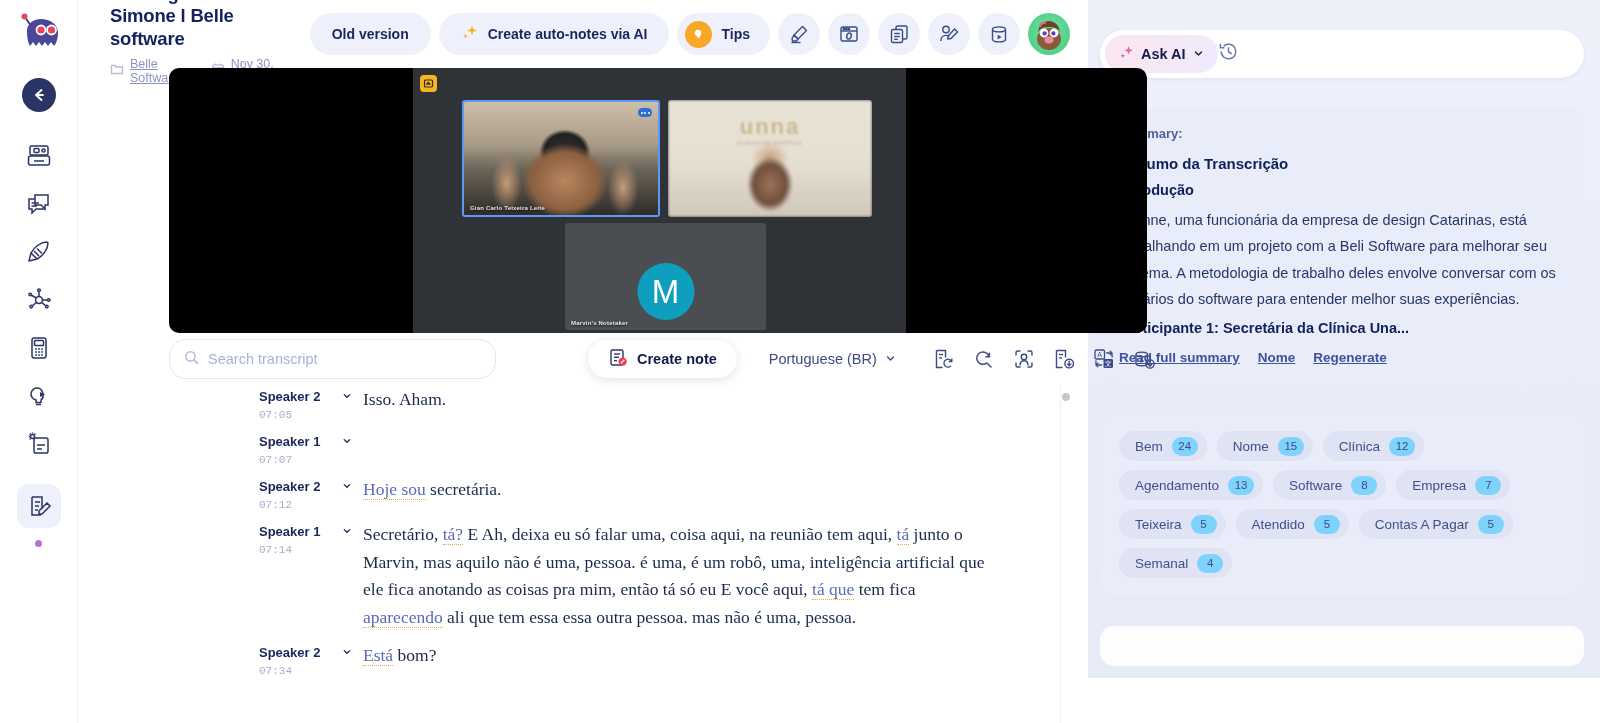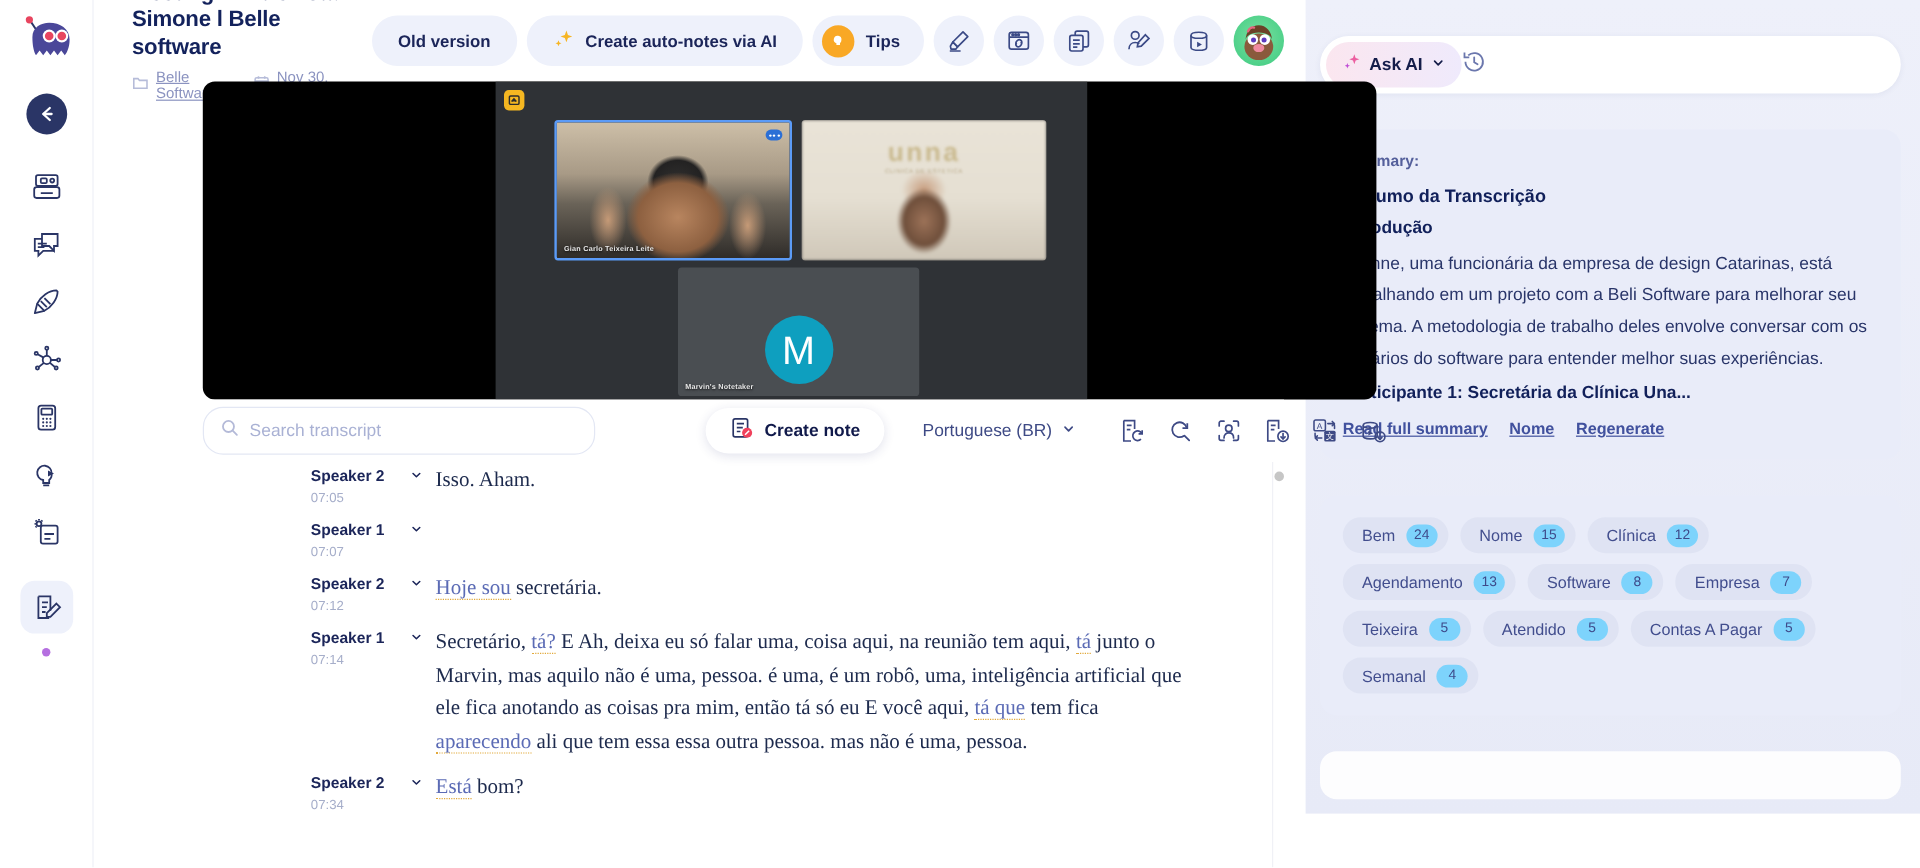--- a/index.html
+++ b/index.html
@@ -164,21 +164,21 @@
 
   
   .tbody {
     flex: 1 1 auto; position: relative; overflow: hidden;
     margin: 0 18px 0 91px; background:#fff;
     border-left: 0;
   }
   .trow { display:flex; align-items:flex-start; gap: 0; padding: 1px 0 9px 0; }
   .tspk { width: 105px; flex: 0 0 105px; padding-top: 3px; text-align:left; padding-left: 90px; }
   .tspk-name { font-size: 13px; font-weight: 700; color:#1b2559; white-space:nowrap; display:flex; align-items:center; gap:22px; cursor:pointer; }
-  .tspk-time { font-size: 11px; color:#a6aeca; margin-top: 5px; text-align:right; padding-right: 20px; }
+  .tspk-time { font-size: 11px; color:#a6aeca; margin-top: 5px; text-align:right; padding-right: 20px; font-family: Liberation Mono, monospace; }
   .ttext {
     flex: 1 1 auto; padding-left: 89px; padding-right: 80px;
     font-family: "Liberation Serif", serif;
     font-size: 17.5px; line-height: 1.58; color: #1d2a4d;
   }
   .hl { color:#5b6bb5; border-bottom: 1.6px dotted #e2a93b; }
 
   .tscroll {
     position:absolute; right: 0; top: 0; width: 10px; height: 100%;
     border-left: 1px solid #f0f1f6;

